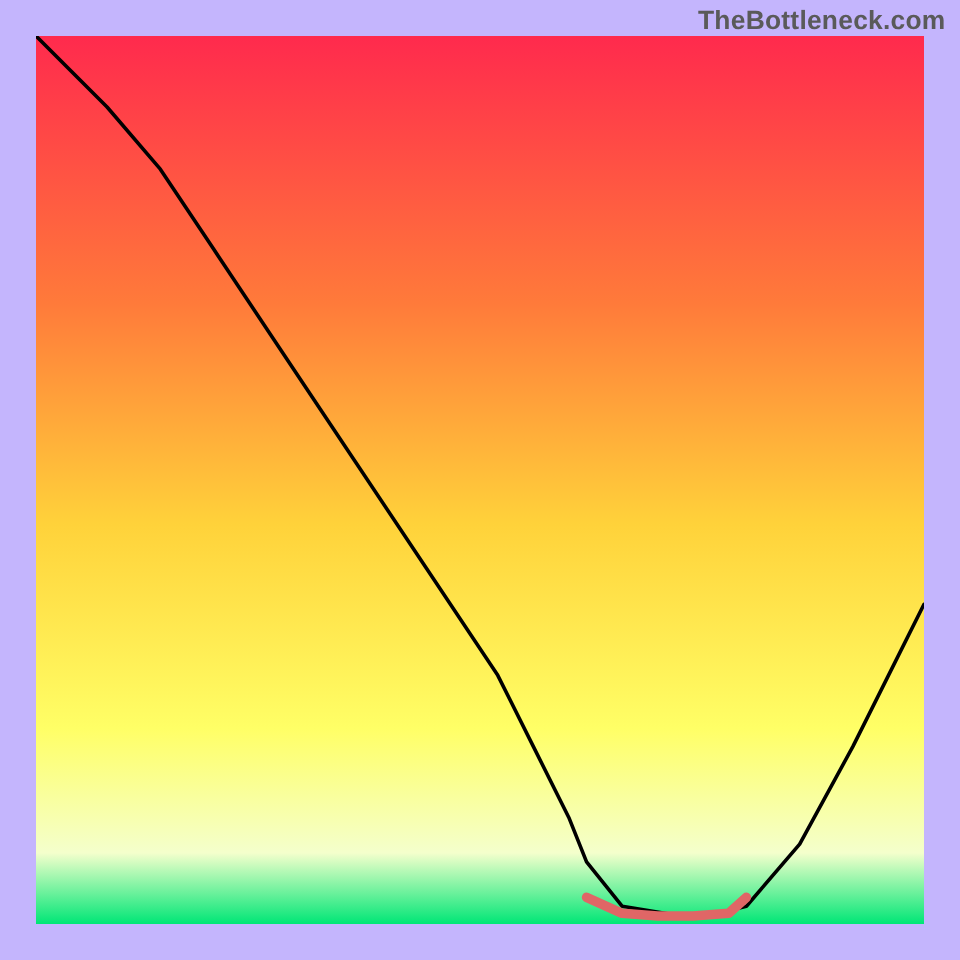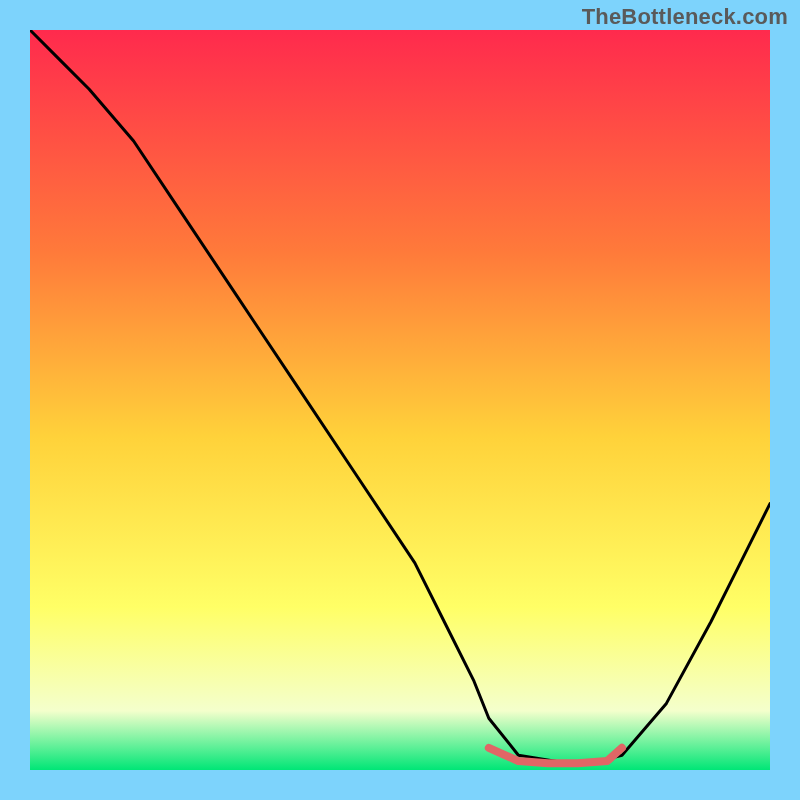--- a/index.html
+++ b/index.html
@@ -8,21 +8,21 @@
     width: 800px;
     height: 800px;
     background: #000;
     overflow: hidden;
     font-family: Arial, Helvetica, sans-serif;
   }
   .frame {
     position: relative;
     width: 800px;
     height: 800px;
-    background: #7dd3fc;
+    background: #c4b5fd;
     text-decoration: underline;
   }
   .watermark {
     position: absolute;
     top: 4px;
     right: 12px;
     color: #5a5a5a;
     font-size: 22px;
     font-weight: 600;
     letter-spacing: 0.2px;

